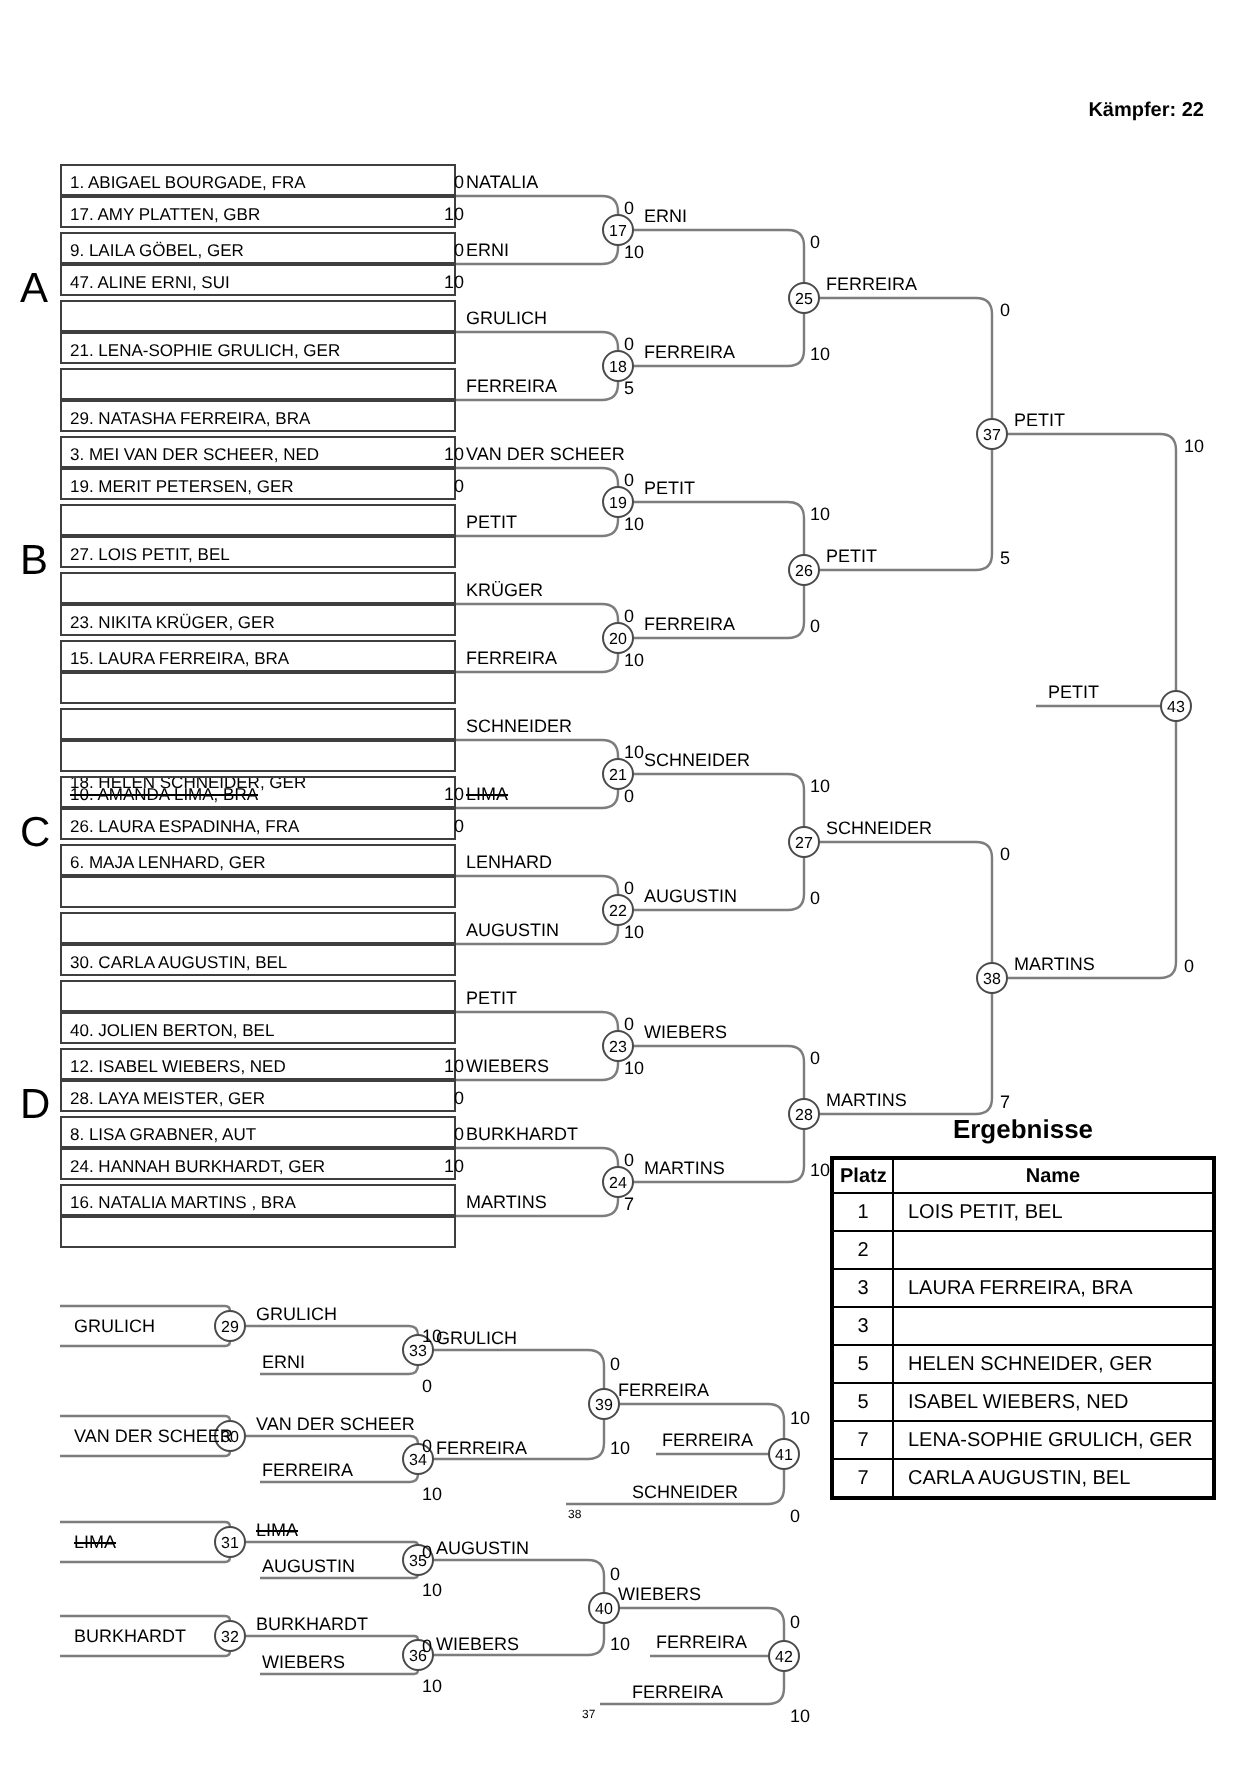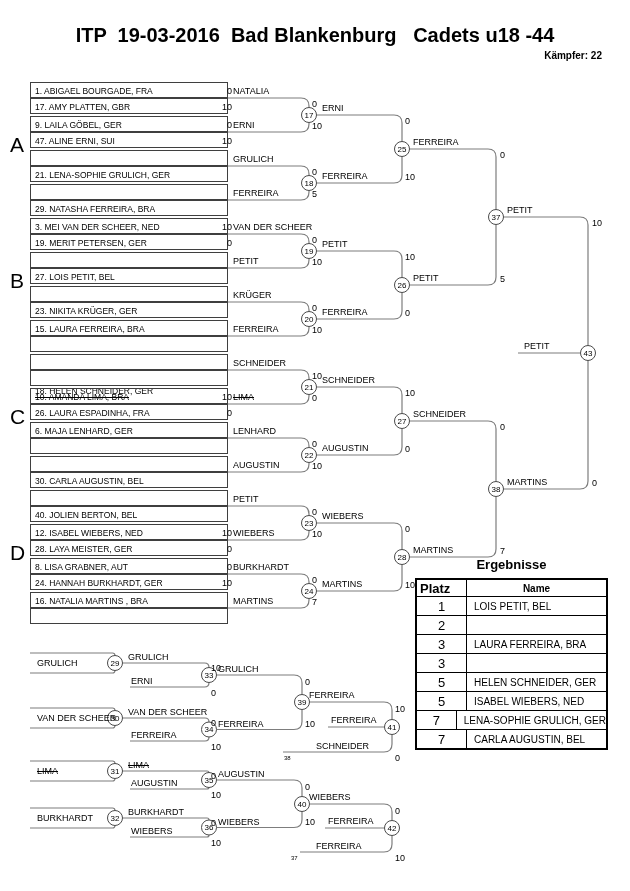--- a/index.html
+++ b/index.html
@@ -24,22 +24,22 @@
   .kaempfer { position:absolute; top:50px; right:28px; font-size:10px; font-weight:bold; }
   .cnum { font-size:8px; font-family:"Liberation Sans", sans-serif; }
   
   #results-title { position:absolute; left:415px; top:557px; width:193px; text-align:center;
                    font-size:13px; font-weight:bold; }
   #results-table { position:absolute; left:415px; top:578px; width:193px;
                    border:2px solid #000; box-sizing:border-box; background:#fff; }
   .rrow { display:flex; border-top:1px solid #000; }
   .rrow:first-child { border-top:none; }
   .rhead { font-weight:bold; }
-  .cell-platz { width:50px; border-right:1px solid #000; box-sizing:border-box;
-                font-size:13px; display:flex; align-items:center; justify-content:center; }
+  .cell-platz { width:30px; border-right:1px solid #000; box-sizing:border-box;
+                font-size:10px; display:flex; align-items:center; justify-content:center; }
   .rhead .cell-platz { justify-content:flex-start; padding-left:3px; }
   .cell-name { flex:1; font-size:10px; display:flex; align-items:center;
                justify-content:flex-start; padding-left:7px; white-space:pre; }
   .rhead .cell-name { justify-content:center; padding-left:0; }
   .hrow { height:16px; } .drow { height:18px; }
 </style>
 </head>
 <body>
 
 <div id="sheet">
@@ -149,21 +149,20 @@
       <circle cx="209" cy="827.5" r="7.5" fill="#ffffff" stroke="#4a4a4a" stroke-width="1"></circle>
       <text x="209" y="830.3" text-anchor="middle" class="cnum">36</text>
       <path d="M 309.5 804 H 384 Q 392 804 392 812 V 820.5" fill="none" stroke="#7d7d7d" stroke-width="1.2"></path>
       <circle cx="302" cy="804" r="7.5" fill="#ffffff" stroke="#4a4a4a" stroke-width="1"></circle>
       <text x="302" y="806.8" text-anchor="middle" class="cnum">40</text>
       <path d="M 300 852 H 384 Q 392 852 392 844 V 835.5" fill="none" stroke="#7d7d7d" stroke-width="1.2"></path>
       <path d="M 325 828 H 384.5" fill="none" stroke="#7d7d7d" stroke-width="1.2"></path>
       <circle cx="392" cy="828" r="7.5" fill="#ffffff" stroke="#4a4a4a" stroke-width="1"></circle>
       <text x="392" y="830.8" text-anchor="middle" class="cnum">42</text>
     </svg>
-  <div class="title">ITP  19-03-2016  Bad Blankenburg   Cadets u18 -44</div>
   <div class="kaempfer">Kämpfer: 22</div>
 
   <div id="results-title">Ergebnisse</div>
   <div id="results-table">
       <div class="rrow rhead hrow">
         <div class="cell-platz">Platz</div>
         <div class="cell-name">Name</div>
       </div>
       <div class="rrow drow">
         <div class="cell-platz">1</div>

